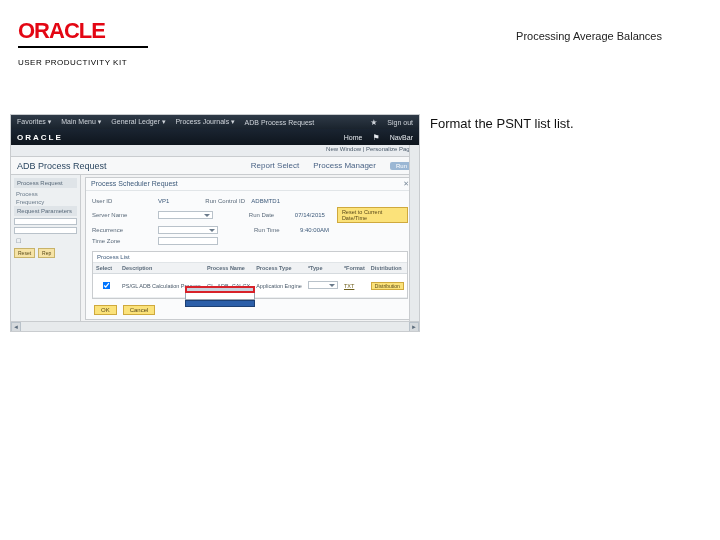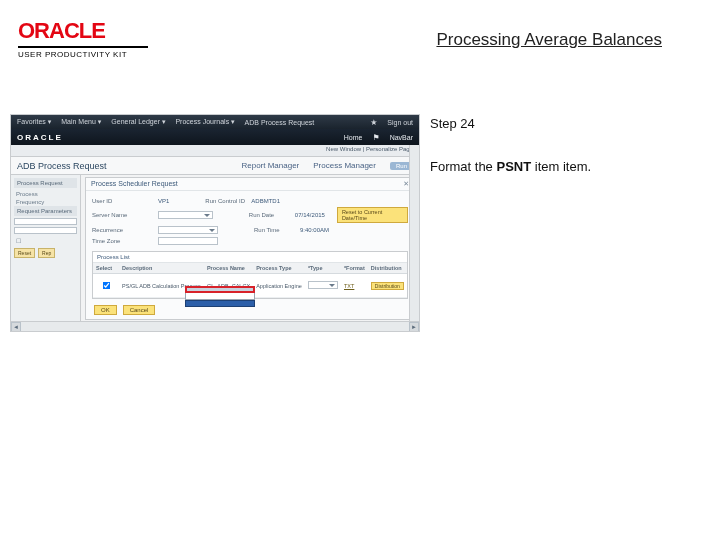--- a/index.html
+++ b/index.html
@@ -34,47 +34,46 @@
   .logo-bar {
     height: 2px;
     background: #000;
     margin-top: 2px;
     width: 130px;
   }
   .logo-subtitle {
     font-size: 8px;
     letter-spacing: 0.5px;
     color: #000;
-    margin-top: 2px;
+    margin-top: 10px;
   }
   .doc-title {
     position: absolute;
     right: 58px;
     top: 30px;
-    font-size: 17px;
+    font-size: 11px;
     color: #222;
-    text-decoration: underline;
   }
   
   .right-col {
     position: absolute;
     left: 430px;
     top: 116px;
     width: 250px;
   }
   .step-label {
     font-size: 13px;
     color: #111;
     margin-bottom: 28px;
   }
   .instruction {
     font-size: 13px;
     color: #111;
   }
-  .instruction b { font-weight: bold; }
+  .instruction b { font-weight: normal; }
   
   .shot {
     position: absolute;
     left: 10px;
     top: 114px;
     width: 410px;
     height: 218px;
     background: #f2f3f4;
     border: 1px solid #c9cccf;
     font-size: 7px;
@@ -275,25 +274,24 @@
 <div class="page">
 
   <div class="logo-block">
     <div class="logo-oracle">ORACLE</div>
     <div class="logo-bar"></div>
     <div class="logo-subtitle">USER PRODUCTIVITY KIT</div>
   </div>
   <div class="doc-title">Processing Average Balances</div>
 
   <div class="right-col">
-    <div class="step-label">Step 24</div>
     <div class="instruction">
       <span>Format the </span>
       <b>PSNT</b>
-      <span> item item.</span>
+      <span> list list.</span>
     </div>
   </div>
 
   <div class="shot">
 
     <div class="topbar">
       <span>Favorites ▾</span>
       <span>Main Menu ▾</span>
       <span>General Ledger ▾</span>
       <span>Process Journals ▾</span>
@@ -312,21 +310,21 @@
       </span>
     </div>
 
     <div class="crumbs">
       <span>New Window | Personalize Page</span>
     </div>
 
     <div class="pagehdr">
       <span class="title">ADB Process Request</span>
       <span style="flex:1"></span>
-      <span class="tab">Report Manager</span>
+      <span class="tab">Report Select</span>
       <span class="tab">Process Manager</span>
       <span class="btn">Run</span>
     </div>
 
     <div class="leftcol">
       <div class="sect">Process Request</div>
       <div class="line">Process</div>
       <div class="line">Frequency</div>
       <div class="sect">Request Parameters</div>
       <div class="dd"></div>

